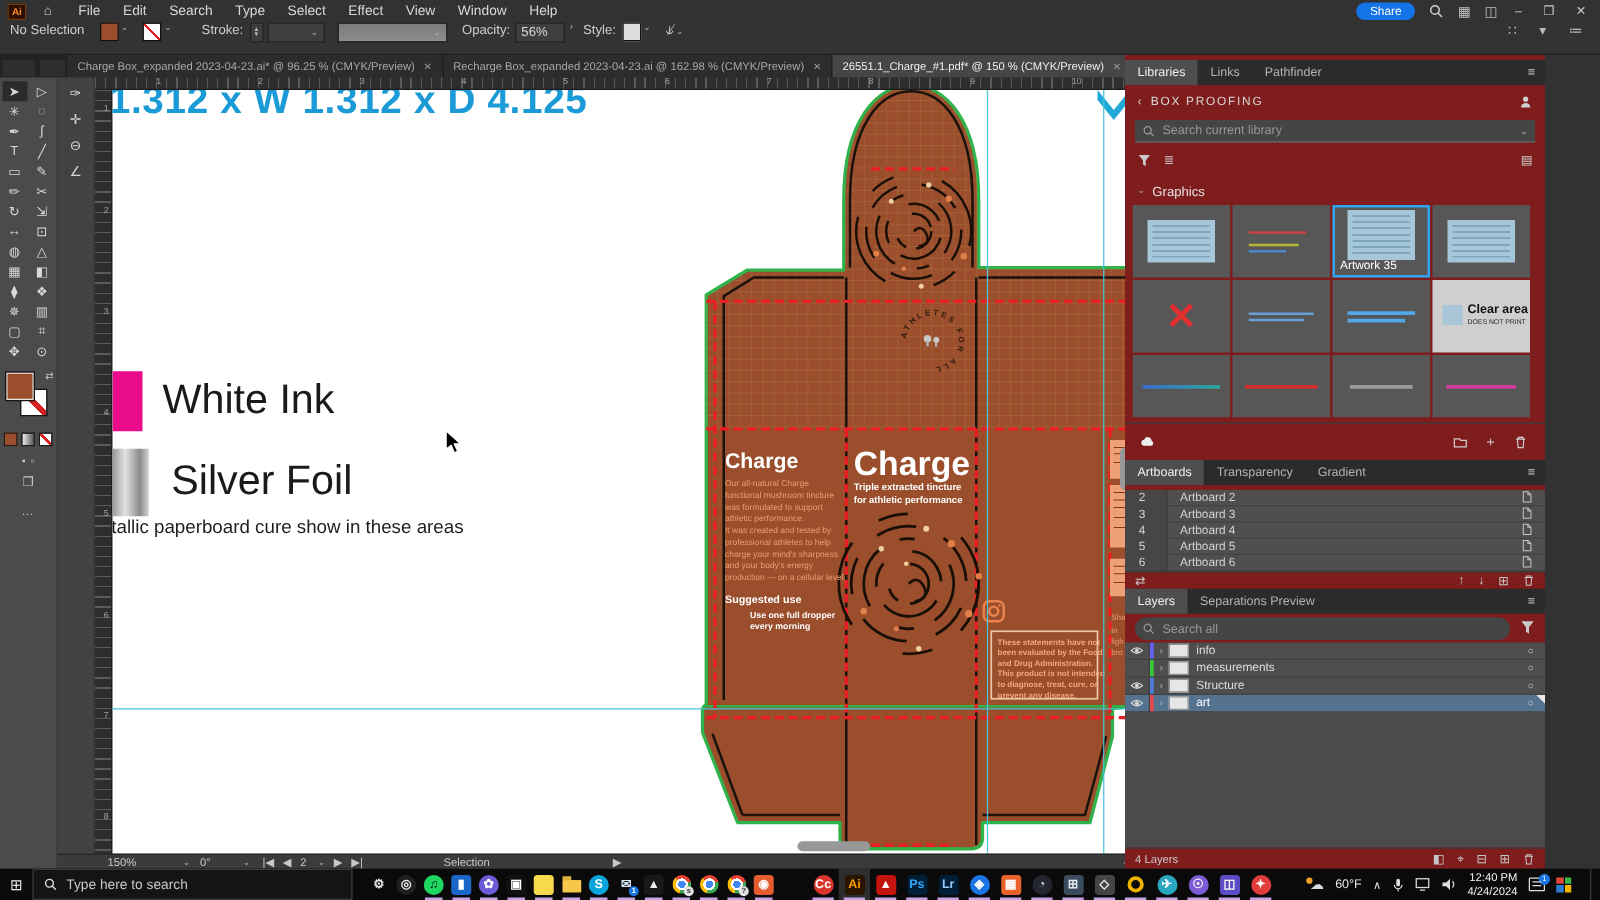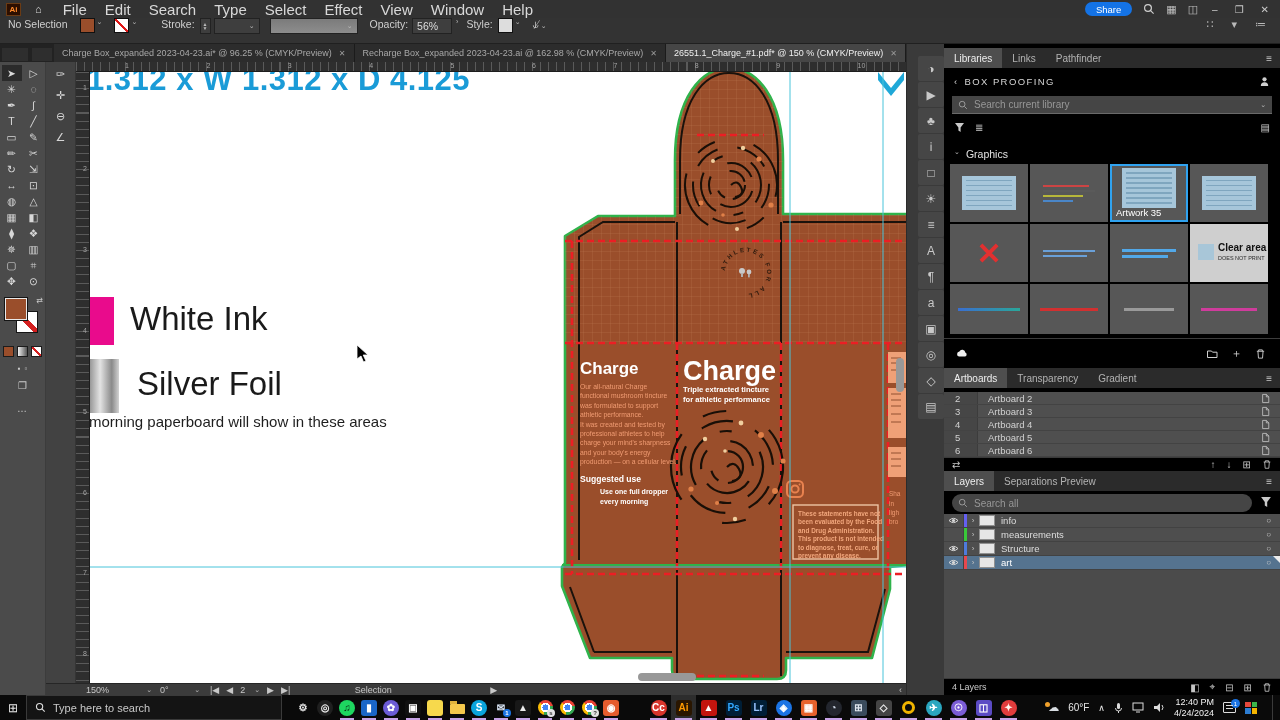--- a/index.html
+++ b/index.html
@@ -4,21 +4,21 @@
 <style>
 *{margin:0;padding:0;box-sizing:border-box;font-family:"Liberation Sans",sans-serif}
 html,body{background:#202020}
 #app{position:relative;width:1280px;height:720px;background:#323232;overflow:hidden;font-size:11px;color:#ccc}
 #app>div{position:absolute}
 
 .menubar{top:0;left:0;width:1280px;height:18px;background:#323232;display:flex;align-items:center;z-index:6}
 .ailogo{width:15px;height:13px;margin-left:6px;background:#2d0f00;border:1px solid #6b3b14;color:#ff8a2a;font-size:8px;font-weight:bold;display:flex;align-items:center;justify-content:center}
 .homeic{margin:0 12px 0 14px;color:#cfcfcf;font-size:11px}
 .menus{display:flex}
-.menus span{padding:0 9px;font-size:15px;color:#d8d8d8}
+.menus span{padding:0 9px;font-size:11px;color:#d8d8d8}
 .mright{margin-left:auto;display:flex;align-items:center;gap:11px;margin-right:8px}
 .share{background:var(--share_blue);color:#fff;border-radius:8px;font-size:9.5px;padding:1.5px 11px}
 .wsic{color:#bdbdbd;font-size:11px}
 .winbtn{color:#c9c9c9;font-size:10px;padding:0 3px}
 
 .controlbar{top:18px;left:0;width:1280px;height:26px;background:#333;border-bottom:1px solid #202020;display:flex;align-items:flex-start;font-size:10.5px;color:#cfcfcf}
 .cb-lbl{margin-left:8px}
 .sw{width:15px;height:15px;border:1px solid #101010;margin-left:12px}
 .fillsw{background:var(--board)}
 .strokesw{background:linear-gradient(to top right,#fff 44%,#e01818 44% 56%,#fff 56%)}
@@ -72,21 +72,21 @@
 .sb{display:flex;align-items:center;gap:4px}
 .sbz{margin-left:40px;width:66px;justify-content:space-between}
 .sbr{margin-left:8px;width:40px;justify-content:space-between}
 .sbnav{margin-left:10px;gap:7px}
 .sbhint{margin-left:18px;width:130px;justify-content:center}
 
 .dockstrip{left:906px;top:44px;width:38px;height:651px;background:#3a3a3a;border-left:1px solid #2b2b2b}
 #dock{margin:12px 0 0 11px;display:flex;flex-direction:column;gap:1px}
 .dock-i{width:26px;height:25px;background:#464646;border-radius:2px;display:flex;align-items:center;justify-content:center;font-size:12px;color:#c9c9c9}
 
-.rightpanels{left:944px;top:44px;width:336px;height:651px;background:#000000}
+.rightpanels{left:900px;top:44px;width:336px;height:651px;background:#7f1d1d}
 .rightpanels>div{position:absolute;left:0;right:0}
 .ptabs{height:20px;background:#2b2b2b;display:flex}
 .ptab{padding:0 10px;display:flex;align-items:center;font-size:10px;color:#b3b3b3;white-space:nowrap}
 .ptab.active{background:#4e4e4e;color:#efefef}
 .pmenu{margin-left:auto;margin-right:8px;align-self:center;color:#c9c9c9;font-size:10px}
 #ptabs1{top:4px}
 .libhead{top:32px;left:10px!important;right:10px!important;display:flex;align-items:center;gap:6px;font-size:9.5px;letter-spacing:1.4px;color:#d6d6d6}
 .libhead svg{margin-left:auto}
 .libsearch,.laysearch{height:18px;background:#454545;display:flex;align-items:center;gap:6px;padding:0 6px;color:#999}
 .libsearch{top:52px;left:8px!important;right:8px!important;border-bottom:1px solid #6a6a6a}
@@ -486,21 +486,21 @@
         <line x1="795" y1="10" x2="795" y2="621"></line>
         <line x1="0" y1="505" x2="818" y2="505"></line>
       </g>
     </svg>
 
     <div class="dim">1.312  x W 1.312  x D 4.125</div>
     <span class="lgm"></span>
     <div class="lgw">White Ink</div>
     <span class="lgs"></span>
     <div class="lgf">Silver Foil</div>
-    <div class="lgn">morning paperboard will show in these areas</div>
+    <div class="lgn">tallic paperboard cure show in these areas</div>
     <svg class="cursor" width="14" height="20" viewBox="0 0 14 20">
       <polygon points="1,1 1,15 5,12 7.5,18 10,17 7.2,11 12,11" fill="#000" stroke="#fff" stroke-width="0.8"></polygon>
     </svg>
     <span class="hthumb"></span>
     <span class="vthumb"></span>
   </div>
 
   <div class="statusbar">
     <span class="sb sbz">
         <span>150%</span>

